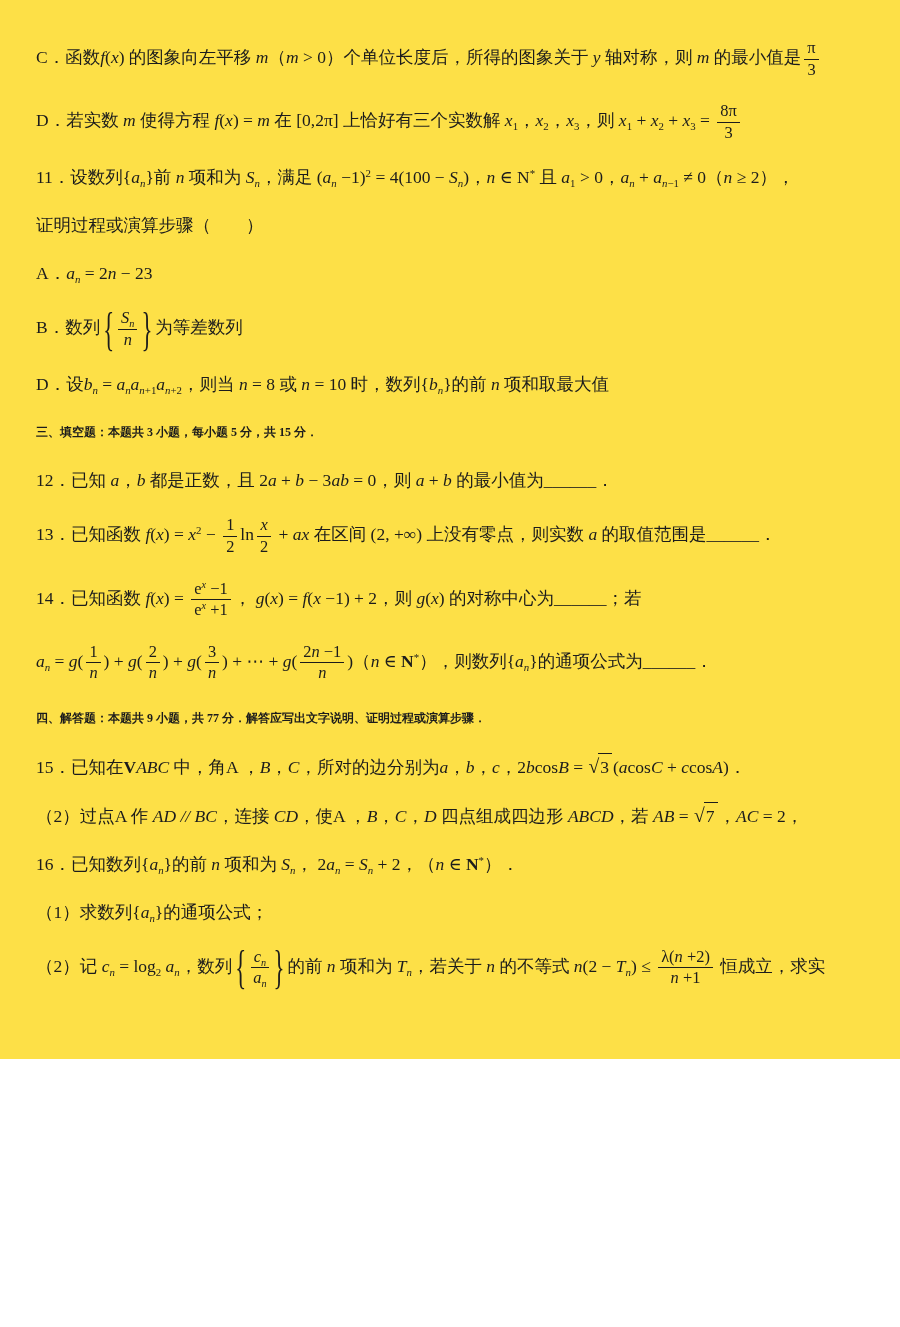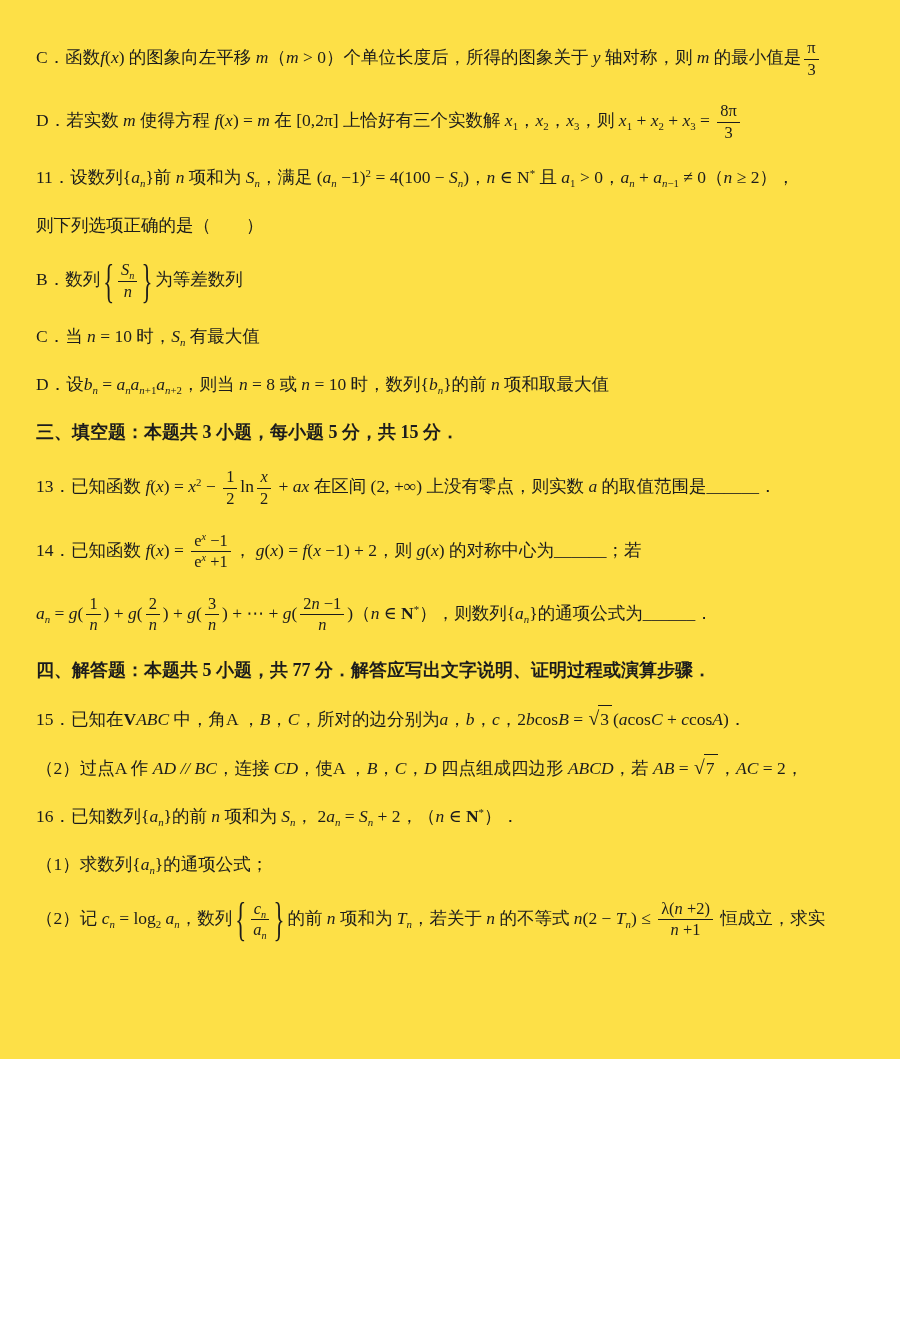--- a/index.html
+++ b/index.html
@@ -3,21 +3,21 @@
 <meta charset="utf-8">
 <style>
   html,body{margin:0;padding:0;background:#ffffff;}
   .page{
     width:900px;height:1059px;background:#fde047;overflow:hidden;
     box-sizing:border-box;padding:38px 34px 0 36px;
     font-family:"Liberation Serif","DejaVu Serif",serif;
     font-size:17.5px;color:#1c1c1c;
   }
   .line{margin:0 0 21px 0;line-height:27px;white-space:nowrap;}
-  .line.sec{font-weight:bold;font-size:18px;}
+  .line.sec{font-weight:bold;font-size:12px;}
   .mi{font-style:italic;font-family:"Liberation Serif","DejaVu Serif",serif;}
   .mb{font-weight:bold;}
   sub.ms,sup.ms{font-size:0.62em;line-height:0;}
   sub.ms{vertical-align:-0.4em;}
   sup.ms{vertical-align:0.55em;}
   .frac{
     display:inline-flex;flex-direction:column;align-items:center;
     vertical-align:middle;margin:0 3px;font-size:0.94em;line-height:1.25;
     text-align:center;
   }
@@ -38,32 +38,33 @@
   <div>
       <div class="line">C．函数<span class="mi">f</span>(<span class="mi">x</span>) 的图象向左平移 <span class="mi">m</span>（<span class="mi">m</span> &gt; 0）个单位长度后，所得的图象关于 <span class="mi">y</span> 轴对称，则 <span class="mi">m</span> 的最小值是<span class="frac">
           <span class="num">π</span>
           <span class="den">3</span>
         </span></div>
       <div class="line">D．若实数 <span class="mi">m</span> 使得方程 <span class="mi">f</span>(<span class="mi">x</span>) = <span class="mi">m</span> 在 [0,2π] 上恰好有三个实数解 <span class="mi">x</span><sub class="ms">1</sub>，<span class="mi">x</span><sub class="ms">2</sub>，<span class="mi">x</span><sub class="ms">3</sub>，则 <span class="mi">x</span><sub class="ms">1</sub> + <span class="mi">x</span><sub class="ms">2</sub> + <span class="mi">x</span><sub class="ms">3</sub> = <span class="frac">
           <span class="num">8π</span>
           <span class="den">3</span>
         </span></div>
       <div class="line">11．设数列<span class="set"><span>{</span><span><span class="mi">a</span><sub class="ms"><span class="mi">n</span></sub></span><span>}</span></span>前 <span class="mi">n</span> 项和为 <span class="mi">S</span><sub class="ms"><span class="mi">n</span></sub>，满足 (<span class="mi">a</span><sub class="ms"><span class="mi">n</span></sub> −1)<sup class="ms">2</sup> = 4(100 − <span class="mi">S</span><sub class="ms"><span class="mi">n</span></sub>)，<span class="mi">n</span> ∈ N<sup class="ms">*</sup> 且 <span class="mi">a</span><sub class="ms">1</sub> &gt; 0，<span class="mi">a</span><sub class="ms"><span class="mi">n</span></sub> + <span class="mi">a</span><sub class="ms"><span class="mi">n</span>−1</sub> ≠ 0（<span class="mi">n</span> ≥ 2），</div>
-      <div class="line">则下列选项正确的是（　　）</div>
+      <div class="line">证明过程或演算步骤（　　）</div>
+      <div class="line">A．<span class="mi">a</span><sub class="ms"><span class="mi">n</span></sub> = 2<span class="mi">n</span> − 23</div>
       <div class="line">B．数列<span class="bset">
           <span class="bigbrace">{</span>
           <span class="bset-c"><span class="frac">
               <span class="num"><span class="mi">S</span><sub class="ms"><span class="mi">n</span></sub></span>
               <span class="den"><span class="mi">n</span></span>
             </span></span>
           <span class="bigbrace">}</span>
         </span>为等差数列</div>
-      <div class="line">C．当 <span class="mi">n</span> = 10 时，<span class="mi">S</span><sub class="ms"><span class="mi">n</span></sub> 有最大值</div>
       <div class="line">D．设<span class="mi">b</span><sub class="ms"><span class="mi">n</span></sub> = <span class="mi">a</span><sub class="ms"><span class="mi">n</span></sub><span class="mi">a</span><sub class="ms"><span class="mi">n</span>+1</sub><span class="mi">a</span><sub class="ms"><span class="mi">n</span>+2</sub>，则当 <span class="mi">n</span> = 8 或 <span class="mi">n</span> = 10 时，数列<span class="set"><span>{</span><span><span class="mi">b</span><sub class="ms"><span class="mi">n</span></sub></span><span>}</span></span>的前 <span class="mi">n</span> 项和取最大值</div>
       <div class="line sec">三、填空题：本题共 3 小题，每小题 5 分，共 15 分．</div>
+      <div class="line">12．已知 <span class="mi">a</span>，<span class="mi">b</span> 都是正数，且 2<span class="mi">a</span> + <span class="mi">b</span> − 3<span class="mi">ab</span> = 0，则 <span class="mi">a</span> + <span class="mi">b</span> 的最小值为______．</div>
       <div class="line">13．已知函数 <span class="mi">f</span>(<span class="mi">x</span>) = <span class="mi">x</span><sup class="ms">2</sup> − <span class="frac">
           <span class="num">1</span>
           <span class="den">2</span>
         </span>ln<span class="frac">
           <span class="num"><span class="mi">x</span></span>
           <span class="den">2</span>
         </span> + <span class="mi">ax</span> 在区间 (2, +∞) 上没有零点，则实数 <span class="mi">a</span> 的取值范围是______．</div>
       <div class="line">14．已知函数 <span class="mi">f</span>(<span class="mi">x</span>) = <span class="frac">
           <span class="num">e<sup class="ms"><span class="mi">x</span></sup> −1</span>
           <span class="den">e<sup class="ms"><span class="mi">x</span></sup> +1</span>
@@ -74,21 +75,21 @@
         </span>) + <span class="mi">g</span>(<span class="frac">
           <span class="num">2</span>
           <span class="den"><span class="mi">n</span></span>
         </span>) + <span class="mi">g</span>(<span class="frac">
           <span class="num">3</span>
           <span class="den"><span class="mi">n</span></span>
         </span>) + ⋯ + <span class="mi">g</span>(<span class="frac">
           <span class="num">2<span class="mi">n</span> −1</span>
           <span class="den"><span class="mi">n</span></span>
         </span>)（<span class="mi">n</span> ∈ <span class="mb">N</span><sup class="ms">*</sup>），则数列<span class="set"><span>{</span><span><span class="mi">a</span><sub class="ms"><span class="mi">n</span></sub></span><span>}</span></span>的通项公式为______．</div>
-      <div class="line sec">四、解答题：本题共 5 小题，共 77 分．解答应写出文字说明、证明过程或演算步骤．</div>
+      <div class="line sec">四、解答题：本题共 9 小题，共 77 分．解答应写出文字说明、证明过程或演算步骤．</div>
       <div class="line">15．已知在<span class="mb">V</span><span class="mi">ABC</span> 中，角A ，<span class="mi">B</span>，<span class="mi">C</span>，所对的边分别为<span class="mi">a</span>，<span class="mi">b</span>，<span class="mi">c</span>，2<span class="mi">b</span>cos<span class="mi">B</span> = <span class="sqrt"><span class="rad">√</span><span class="radbody">3</span></span>(<span class="mi">a</span>cos<span class="mi">C</span> + <span class="mi">c</span>cos<span class="mi">A</span>)．</div>
       <div class="line">（2）过点A 作 <span class="mi">AD</span> <span class="mi">//</span> <span class="mi">BC</span>，连接 <span class="mi">CD</span>，使A ，<span class="mi">B</span>，<span class="mi">C</span>，<span class="mi">D</span> 四点组成四边形 <span class="mi">ABCD</span>，若 <span class="mi">AB</span> = <span class="sqrt"><span class="rad">√</span><span class="radbody">7</span></span>，<span class="mi">AC</span> = 2，</div>
       <div class="line">16．已知数列<span class="set"><span>{</span><span><span class="mi">a</span><sub class="ms"><span class="mi">n</span></sub></span><span>}</span></span>的前 <span class="mi">n</span> 项和为 <span class="mi">S</span><sub class="ms"><span class="mi">n</span></sub>，  2<span class="mi">a</span><sub class="ms"><span class="mi">n</span></sub> = <span class="mi">S</span><sub class="ms"><span class="mi">n</span></sub> + 2，（<span class="mi">n</span> ∈ <span class="mb">N</span><sup class="ms">*</sup>）．</div>
       <div class="line">（1）求数列<span class="set"><span>{</span><span><span class="mi">a</span><sub class="ms"><span class="mi">n</span></sub></span><span>}</span></span>的通项公式；</div>
       <div class="line">（2）记 <span class="mi">c</span><sub class="ms"><span class="mi">n</span></sub> = log<sub class="ms">2</sub> <span class="mi">a</span><sub class="ms"><span class="mi">n</span></sub>，数列<span class="bset">
           <span class="bigbrace">{</span>
           <span class="bset-c"><span class="frac">
               <span class="num"><span class="mi">c</span><sub class="ms"><span class="mi">n</span></sub></span>
               <span class="den"><span class="mi">a</span><sub class="ms"><span class="mi">n</span></sub></span>
             </span></span>

